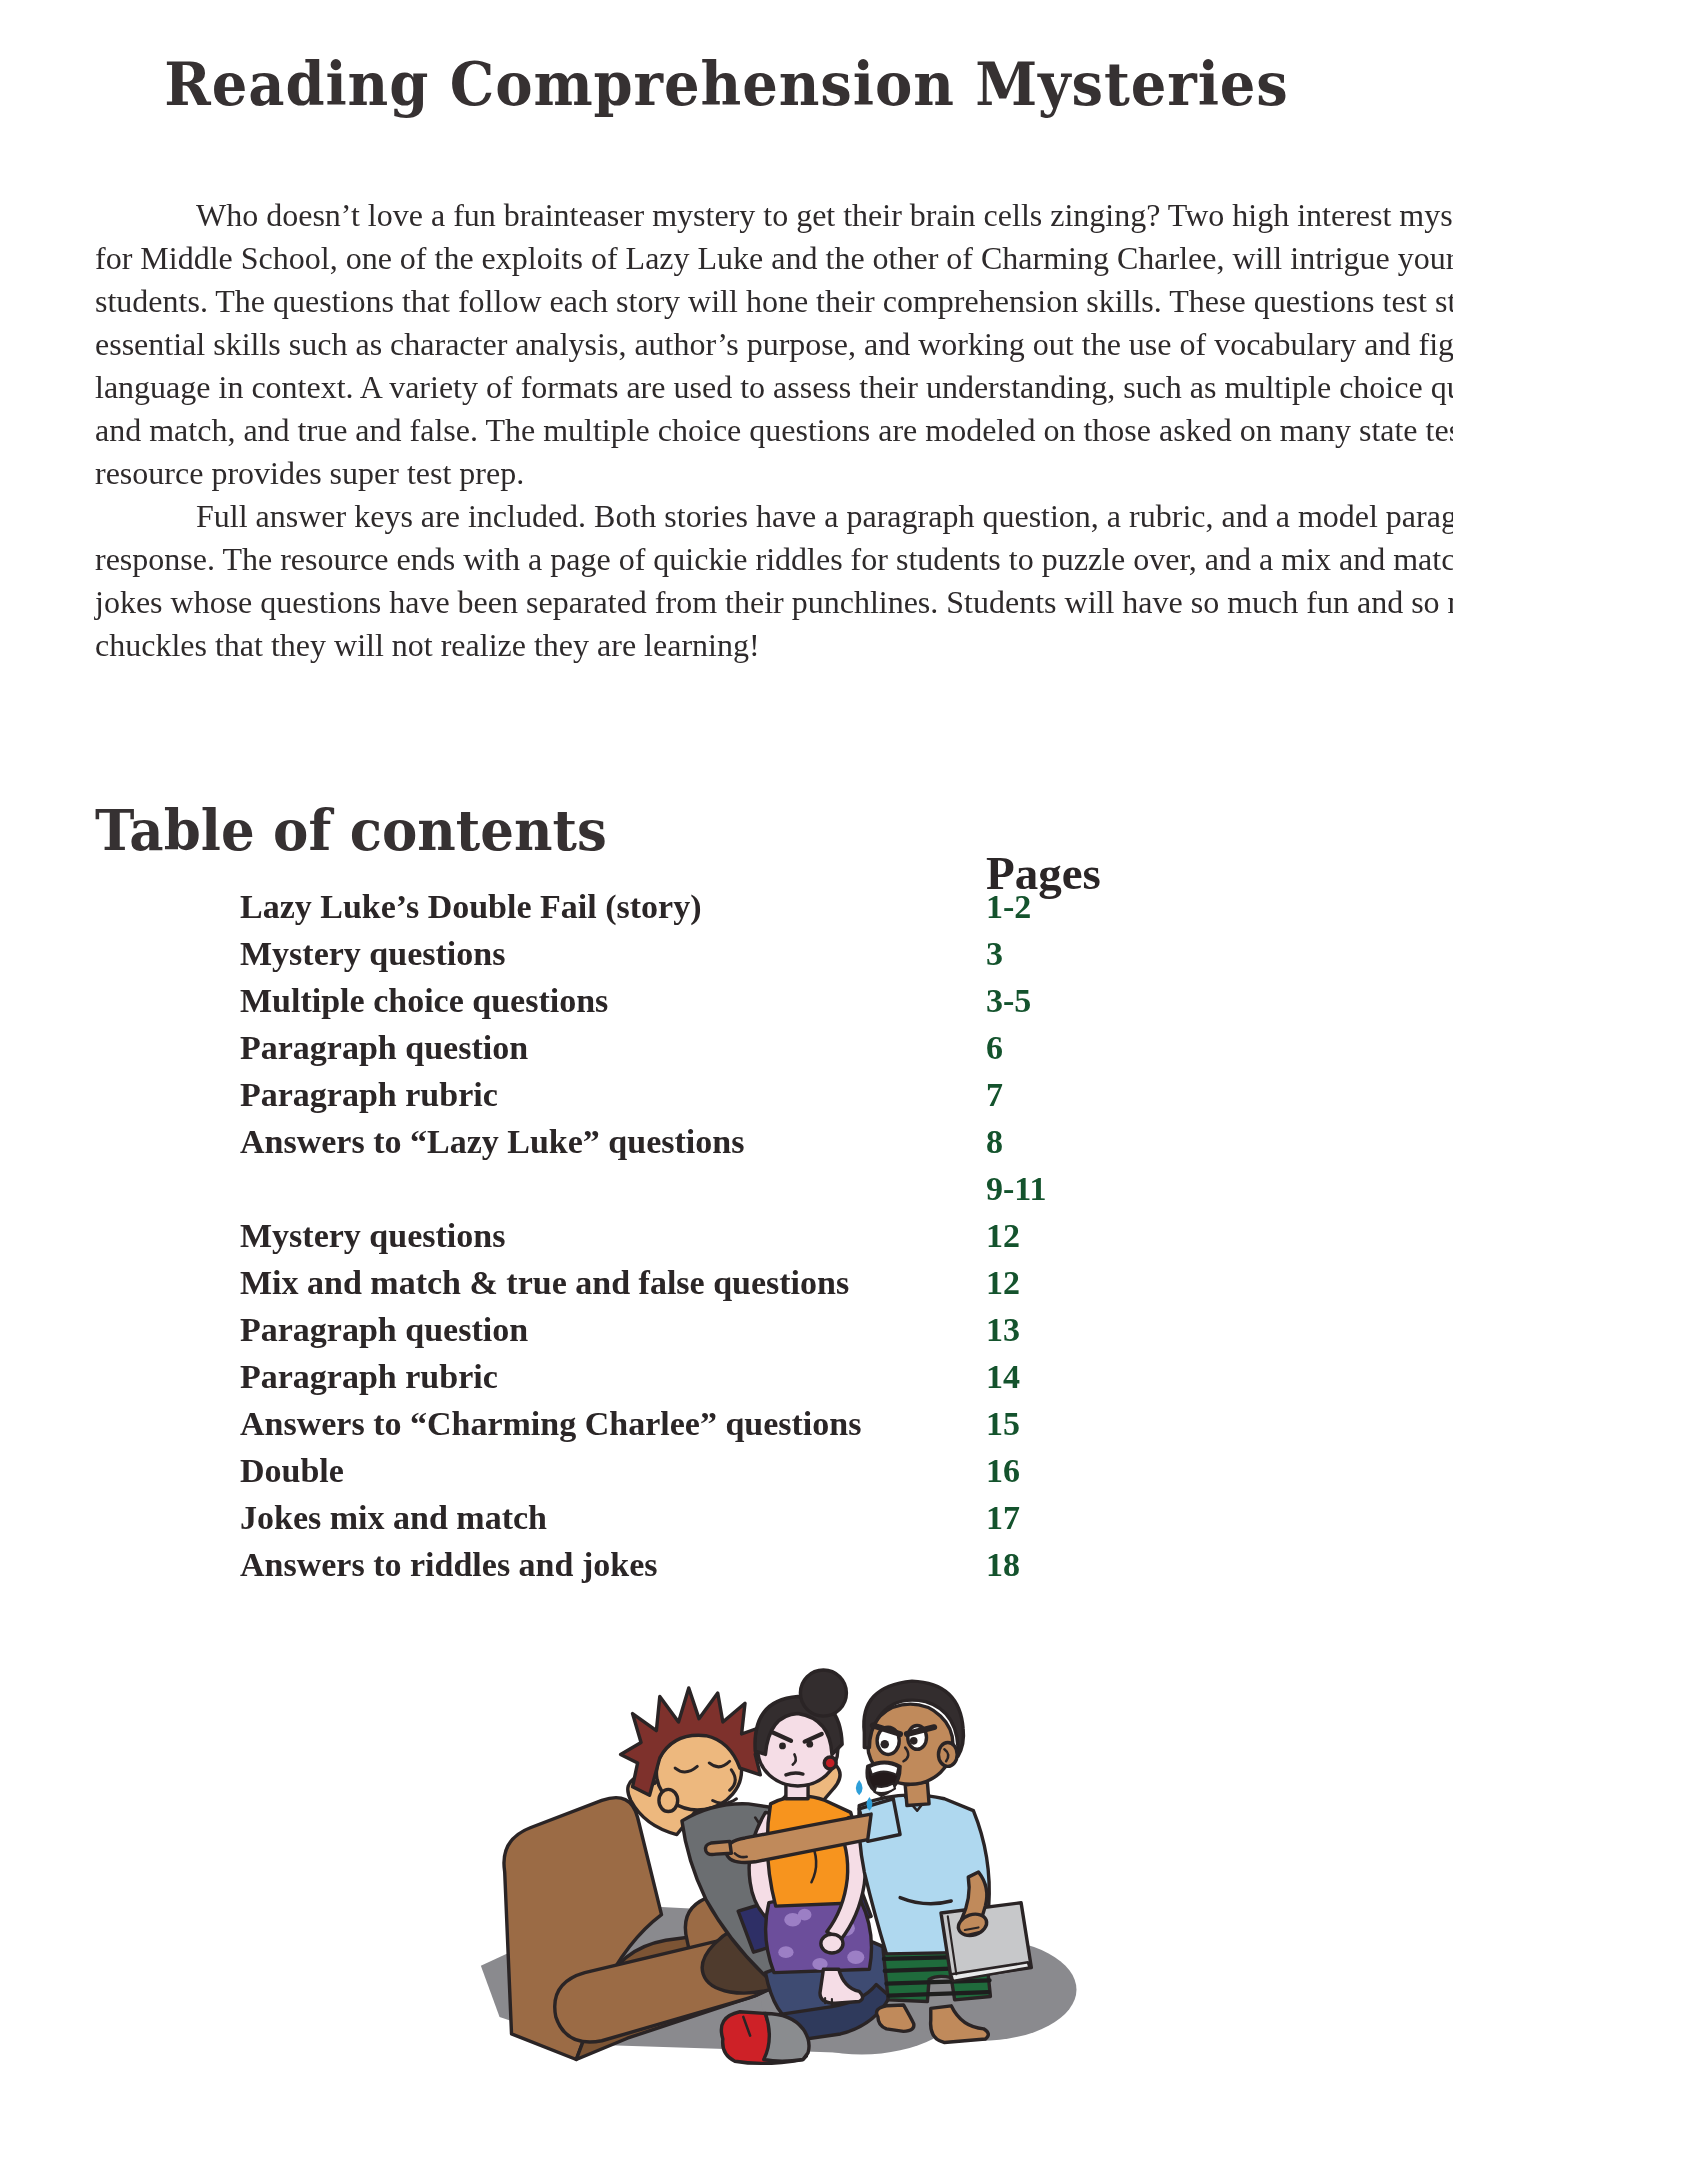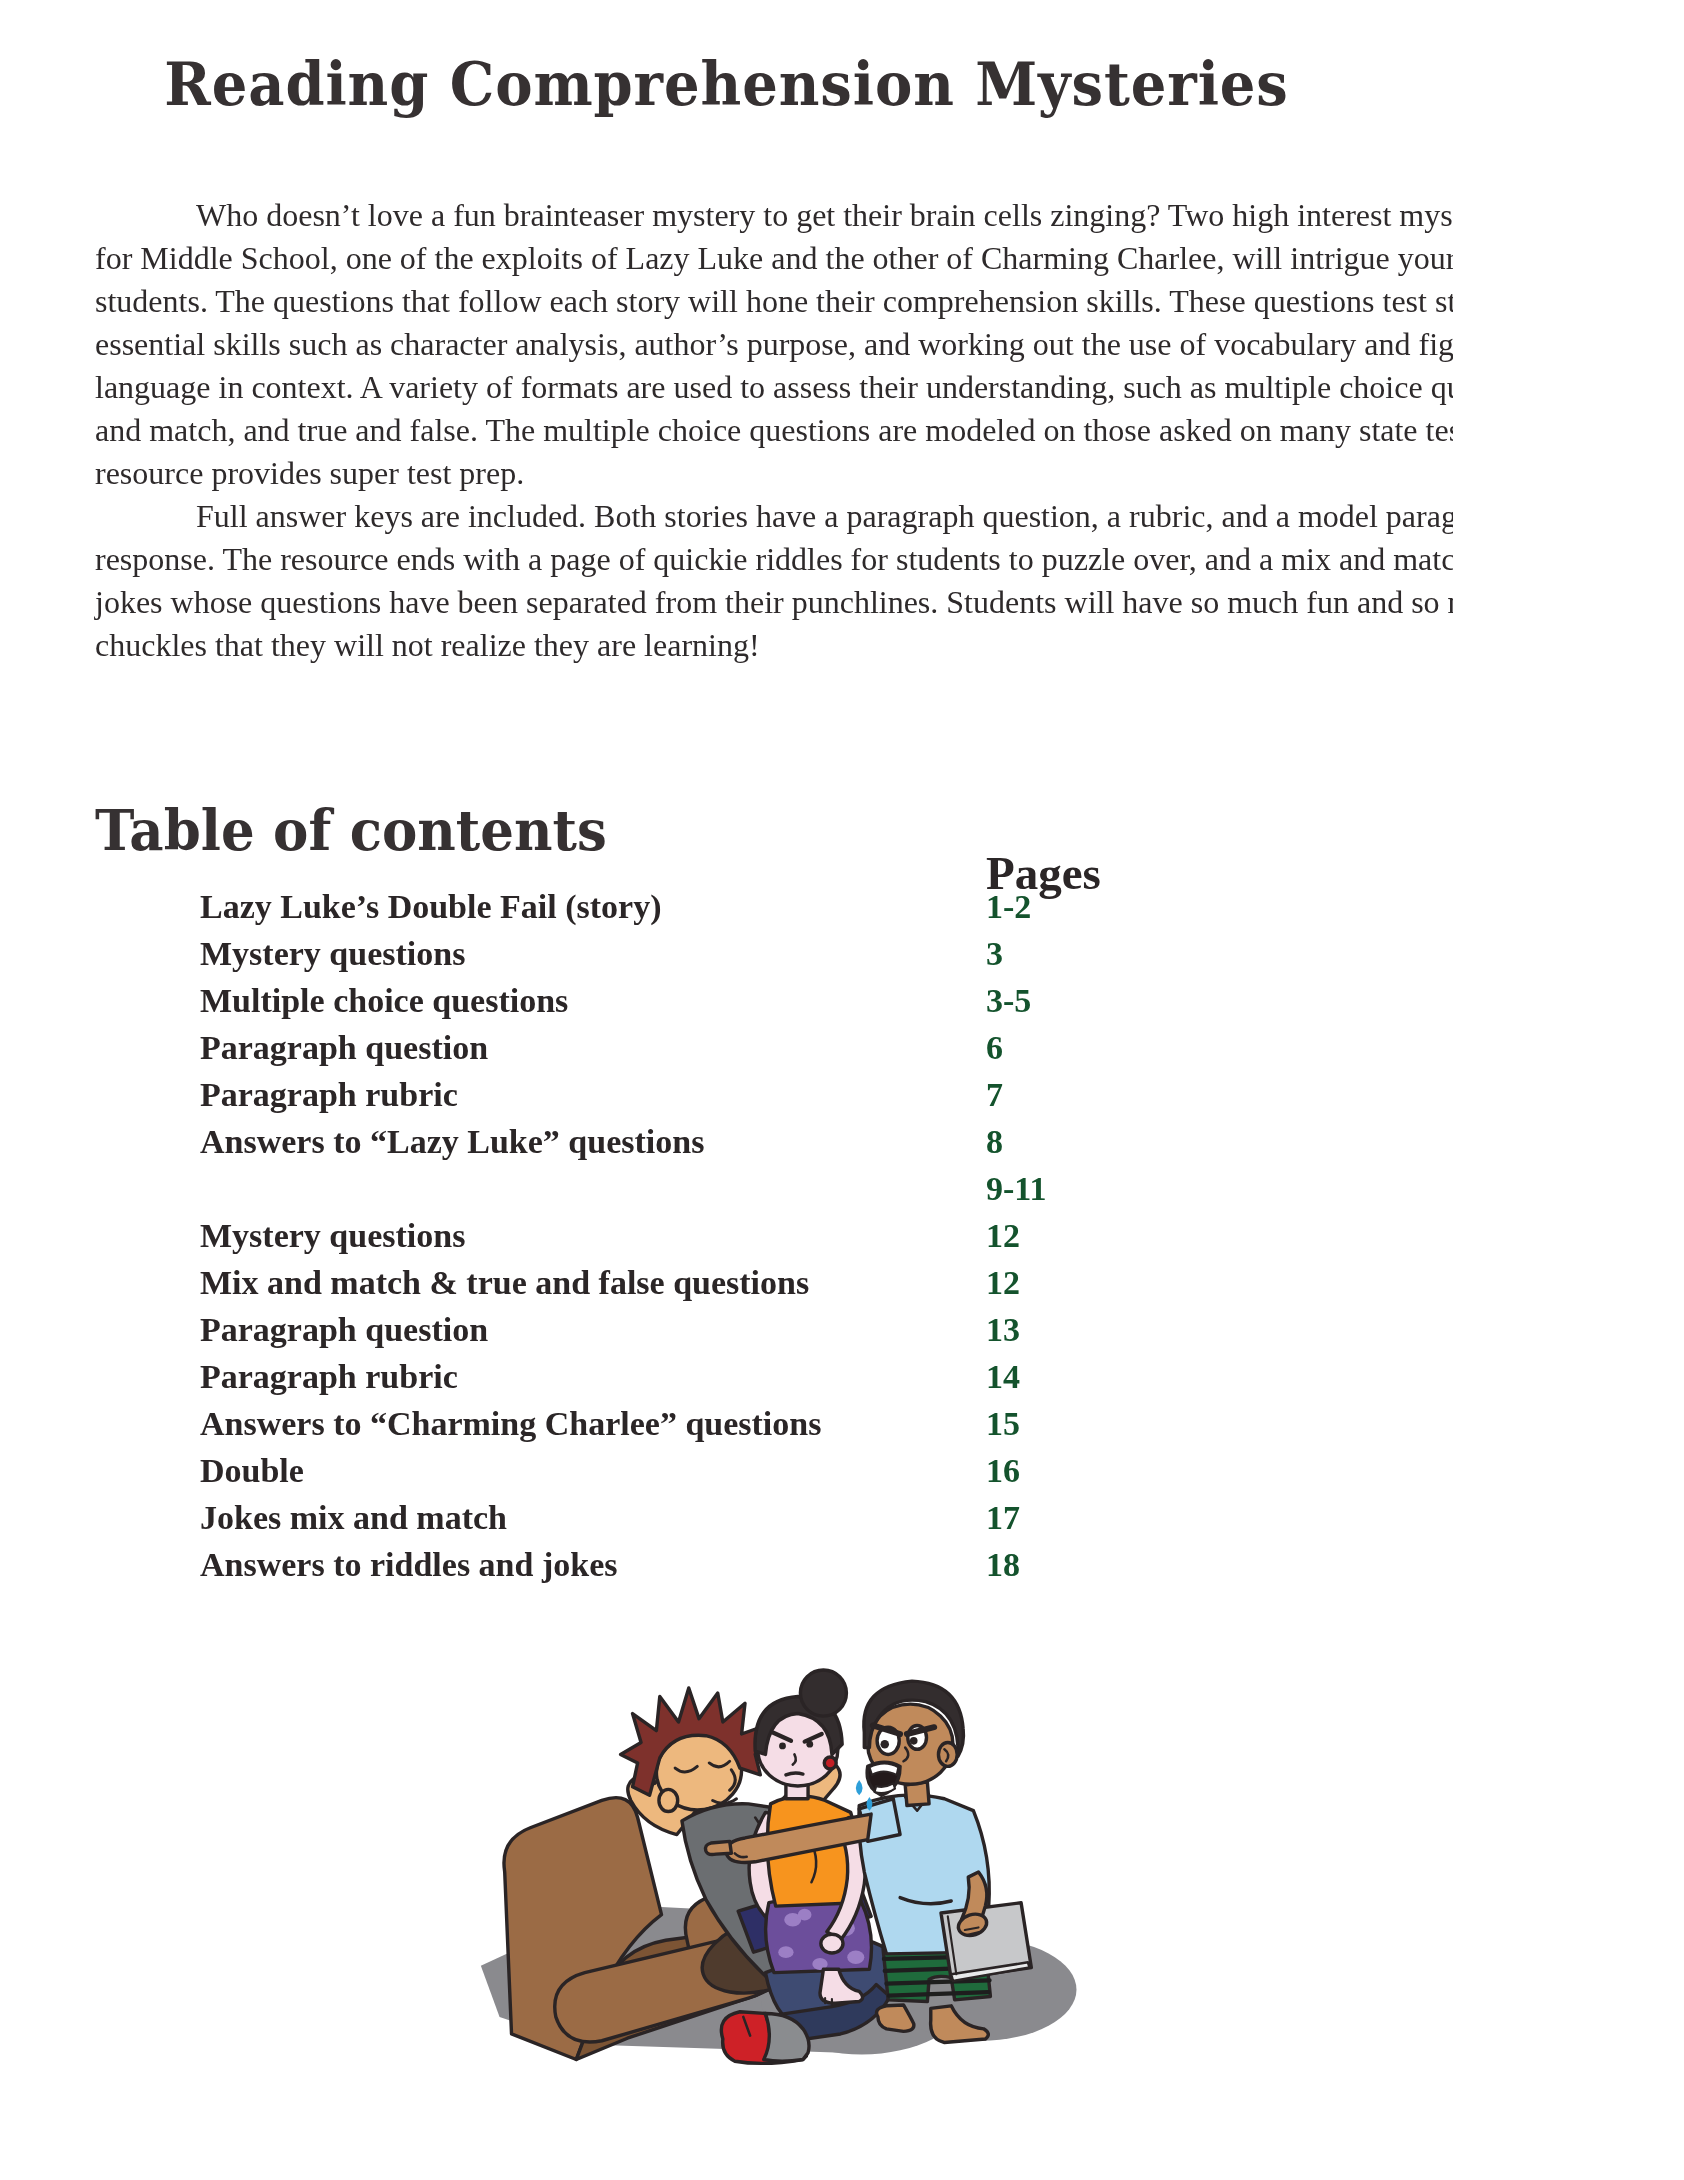--- a/index.html
+++ b/index.html
@@ -51,21 +51,21 @@
     font-size: 47px;
     font-weight: bold;
     color: #2b2627;
   }
   .toc-rows {
     position: absolute;
     top: 888px; left: 200px; width: 1278px;
   }
   .toc-row { position: relative; height: 47px; }
   .toc-row .label {
-    font-size: 34px; font-weight: bold; color: #2b2627; white-space: nowrap;
+    font-size: 34px; font-weight: bold; color: #2b2627; white-space: nowrap; margin-left: 40px;
   }
   .toc-row .pages {
     position: absolute; top: 0; left: 786px;
     font-size: 34px; font-weight: bold; color: #14532d;
   }
   .illustration {
     position: absolute;
     left: 474px; top: 1659px;
     width: 617px; height: 438px;
   }

